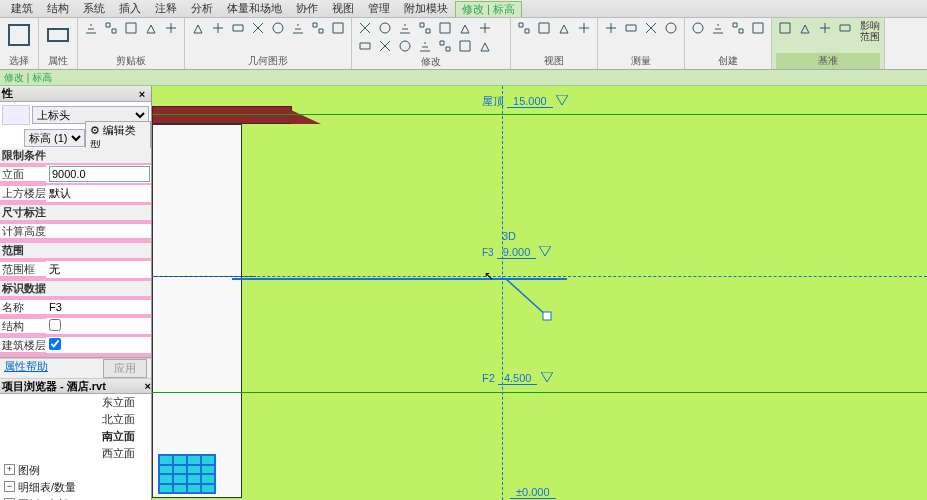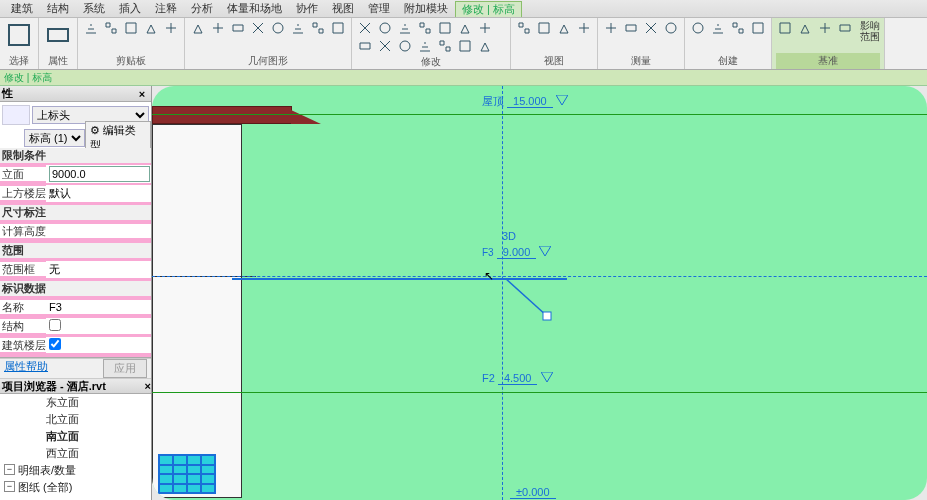--- a/index.html
+++ b/index.html
@@ -39,27 +39,27 @@
 .type-sel select { flex: 1; border: 1px solid #aac; height: 18px; }
 .sel-row { display: flex; height: 20px; align-items: center; background: #fff; margin-left: 24px; }
 .sel-row select { flex: 1; border: 1px solid #aac; height: 18px; }
 .sel-row .btn { border: 1px solid #aaa; background: #f0f0f0; padding: 1px 4px; font-size: 10px; cursor: pointer; }
 .prop-foot { height: 20px; display: flex; justify-content: space-between; padding: 0 4px; border-top: 1px solid #ccc; background: #f0f0f0; }
 .prop-foot .apply { border: 1px solid #aaa; background: #e6e6e6; padding: 1px 10px; color: #999; }
 
 .browser-title { height: 16px; background: linear-gradient(#eaeaea,#d6d6d6); border-top: 1px solid #ccc; border-bottom: 1px solid #aaa; padding-left: 2px; font-weight: bold; display: flex; justify-content: space-between; align-items: center; }
 .browser { flex: 1; overflow: auto; background: #fff; }
 .tree-item { padding: 1px 0 1px 18px; color: #222; cursor: default; white-space: nowrap; position: relative; }
-.tree-item.lvl3 { padding-left: 46px; }
+.tree-item.lvl3 { padding-left: 62px; margin-left: 40px; }
 .tree-item::before { content: ""; position: absolute; left: 4px; top: 2px; width: 9px; height: 9px; border: 1px solid #888; background: #fff; font-size: 9px; line-height: 8px; text-align: center; }
 .tree-item.exp::before { content: "−"; }
 .tree-item.col::before { content: "+"; }
 .tree-item.leaf::before { display: none; }
 
-.canvas { flex: 1; position: relative; background: #86efac; overflow: hidden; border-radius: 22px; }
+.canvas { flex: 1; position: relative; background: #bef264; overflow: hidden; }
 .level-line { position: absolute; left: 0; right: 0; border-top: 1px dashed #1a6ed8; }
 .level-line.green { border-top: 1px solid #1c9a1c; }
 .level-line.sel { border-top-color: #1a6ed8; border-top-style: dashed; }
 .vline { position: absolute; top: 0; bottom: 0; border-left: 1px dashed #1a6ed8; }
 .level-tag { position: absolute; font-size: 11px; color: #1a6ed8; }
 .level-tag .num { border-bottom: 1px solid #1a6ed8; padding: 0 6px; }
 .roof { position: absolute; left: 0; top: 20px; width: 140px; height: 18px; background: #8a2a2a; border: 1px solid #5a1a1a; }
 .roof-slope { position: absolute; width: 0; height: 0; border-left: 30px solid #8a2a2a; border-top: 14px solid transparent; }
 .wall { position: absolute; border: 1px solid #333; background: #f8f8f8; }
 .pattern { position: absolute; width: 58px; height: 40px; border: 1px solid #1a6ed8; display: grid; grid-template: repeat(4,1fr)/repeat(4,1fr); }
@@ -437,20 +437,21 @@
 
     <div class="browser-title">
       <span>项目浏览器 - 酒店.rvt</span>
       <span class="x">×</span>
     </div>
     <div class="browser" id="tree">
         <div class="tree-item lvl3 leaf">东立面</div>
         <div class="tree-item lvl3 leaf">北立面</div>
         <div class="tree-item lvl3 leaf" style="font-weight: bold;">南立面</div>
         <div class="tree-item lvl3 leaf">西立面</div>
+        <div class="tree-item lvl1 col">图例</div>
         <div class="tree-item lvl1 exp">明细表/数量</div>
         <div class="tree-item lvl1 exp">图纸 (全部)</div>
       </div>
 
   </div>
 
   <div class="canvas" id="cv">
     <div class="roof"></div>
     <div class="roof-slope" style="left:139px;top:24px"></div>
     <div class="wall" style="left:0;top:38px;width:90px;height:374px"></div>

